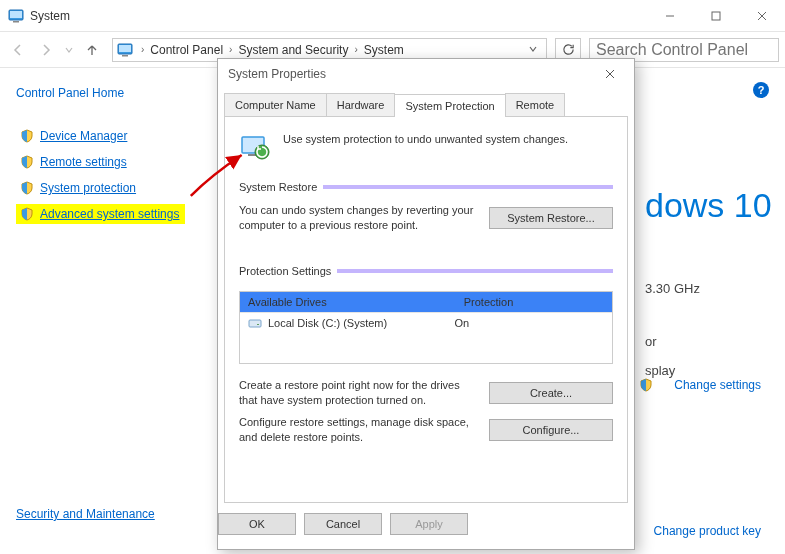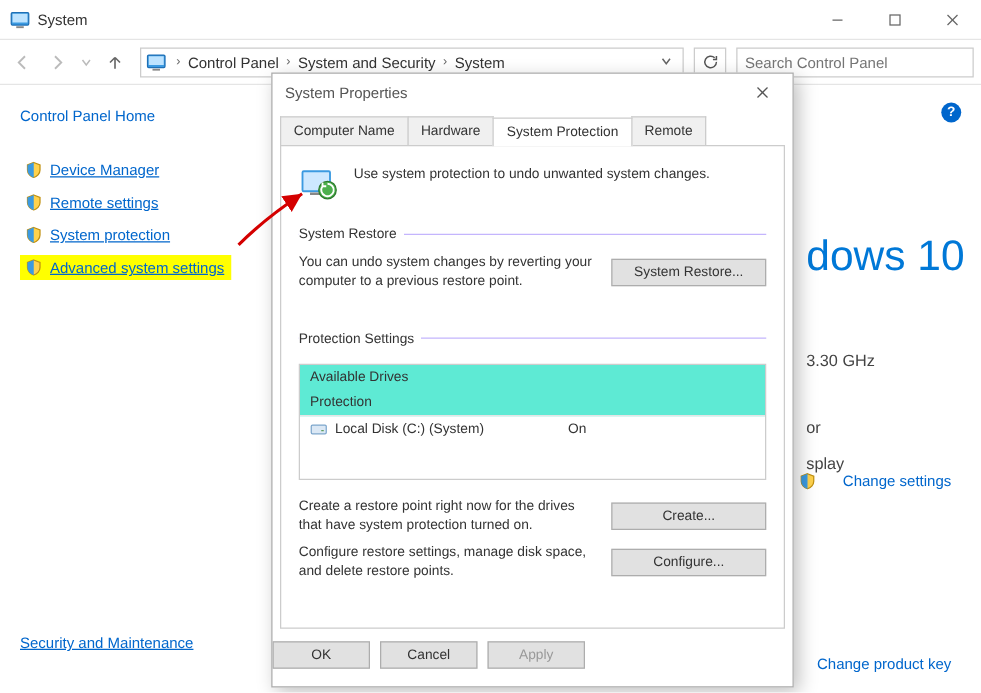--- a/index.html
+++ b/index.html
@@ -17,21 +17,21 @@
   .navbar { height: 36px; display: flex; align-items: center; padding: 0 6px; border-bottom: 1px solid #e5e5e5; gap: 4px; }
   .navarrow { width: 24px; height: 24px; display: flex; align-items: center; justify-content: center; color: #bbb; }
   .uparrow { color: #666; }
   .addrbar { flex: 1; height: 24px; border: 1px solid #ccc; display: flex; align-items: center; padding: 0 2px; margin: 0 4px; }
   .addrbar .small-icon { width: 16px; height: 16px; margin: 0 4px 0 2px; }
   .bc-item { padding: 0 2px; color: #333; }
   .bc-chev { color: #666; padding: 0 4px; font-size: 10px; }
   .addr-dd { margin-left: auto; color: #666; padding: 0 6px; }
   .refreshbtn { width: 26px; height: 24px; border: 1px solid #ccc; display: flex; align-items: center; justify-content: center; color: #555; }
   .searchbox { width: 190px; height: 24px; border: 1px solid #ccc; margin-left: 4px; display: flex; align-items: center; padding: 0 6px; }
-  .searchbox input { border: none; outline: none; font-size: 12px; color: #666; width: 100%; background: transparent; }
+  .searchbox input { border: none; outline: none; font-size: 16px; color: #666; width: 100%; background: transparent; }
 
   
   .content { display: flex; height: calc(100% - 68px); }
   .leftpane { width: 215px; padding: 18px 8px 12px 16px; display: flex; flex-direction: column; }
   .leftpane .cph { color: #0066cc; font-size: 12px; margin-bottom: 26px; }
   .nav-item { display: flex; align-items: center; gap: 6px; padding: 3px 4px; color: #0066cc; margin-bottom: 6px; text-decoration: underline; }
   .nav-item.highlighted { background: #ffff00; width: fit-content; padding-right: 6px; }
   .shield { width: 14px; height: 14px; flex: none; }
   .seealso-block { margin-top: auto; padding-bottom: 18px; }
   .seealso-label { color: #6f6f6f; font-size: 12px; margin-bottom: 12px; }
@@ -47,28 +47,28 @@
   .dialog { position: absolute; left: 217px; top: 58px; width: 418px; height: 492px; background: #fff; border: 1px solid #aaa; box-shadow: 4px 4px 14px rgba(0,0,0,0.25); display: flex; flex-direction: column; }
   .dlg-title { height: 30px; display: flex; align-items: center; padding: 0 10px; color: #555; font-size: 12px; }
   .dlg-title .close { margin-left: auto; color: #555; width: 28px; height: 20px; display: flex; align-items: center; justify-content: center; }
   .tabbar { display: flex; padding: 0 6px; margin-top: 4px; }
   .tab { padding: 5px 10px; font-size: 11px; border: 1px solid #ccc; border-bottom: none; background: #f0f0f0; margin-right: -1px; color: #333; }
   .tab.active { background: #fff; position: relative; top: 1px; }
   .tabpanel { margin: 0 6px; border: 1px solid #ccc; flex: 1; padding: 14px 14px 10px 14px; display: flex; flex-direction: column; }
   .protect-intro { display: flex; align-items: flex-start; gap: 12px; margin-bottom: 18px; }
   .protect-intro .bigicon { width: 32px; height: 32px; flex: none; }
   .protect-intro .text { font-size: 11px; color: #333; padding-top: 2px; }
-  fieldset { border: none; border-top: 1px solid #c4b5fd; padding: 10px 0 4px 0; margin-bottom: 8px; }
+  fieldset { border: none; border-top: 4px solid #c4b5fd; padding: 10px 0 4px 0; margin-bottom: 8px; }
   legend { font-size: 11px; color: #333; padding-right: 6px; }
   .row { display: flex; align-items: center; gap: 12px; margin-bottom: 8px; }
   .row .desc { font-size: 11px; color: #333; flex: 1; line-height: 1.35; }
   .dlg-btn { width: 124px; height: 22px; font-size: 11px; background: #e1e1e1; border: 1px solid #adadad; color: #333; display: flex; align-items: center; justify-content: center; }
   .dlg-btn:disabled { color: #999; }
   .drive-table { border: 1px solid #ccc; margin-top: 4px; margin-bottom: 4px; }
-  .drive-table .hdr { display: flex; background: #5eead4; border-bottom: 1px solid #e5e5e5; flex-direction: column; }
+  .drive-table .hdr { display: flex; background: #3b82f6; border-bottom: 1px solid #e5e5e5; }
   .drive-table .hdr > div { padding: 4px 8px; font-size: 11px; color: #333; }
   .drive-col { width: 58%; }
   .prot-col { width: 42%; }
   .drive-row { display: flex; padding: 4px 8px; font-size: 11px; color: #333; align-items: center; }
   .drive-row .drive-col { display: flex; align-items: center; gap: 6px; }
   .drive-icon { width: 14px; height: 12px; }
   .tablepad { height: 30px; }
   .dlg-footer { display: flex; justify-content: flex-start; gap: 8px; padding: 10px 10px 14px 0; }
   .dlg-footer .dlg-btn { width: 78px; }
 

